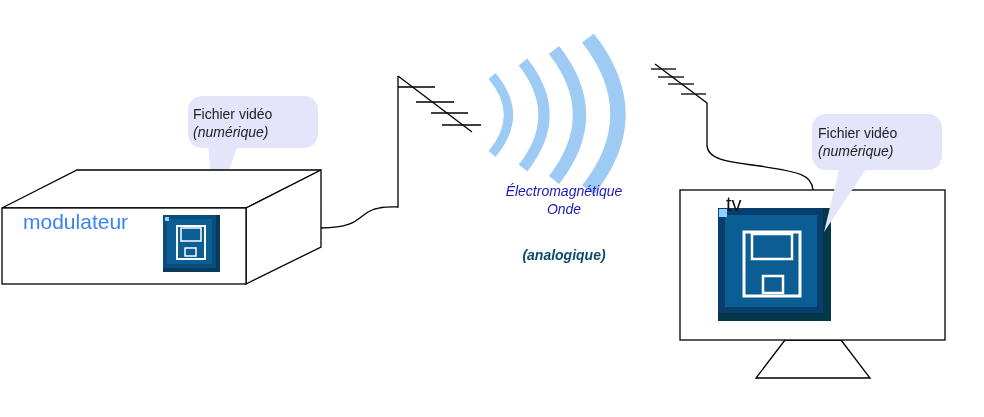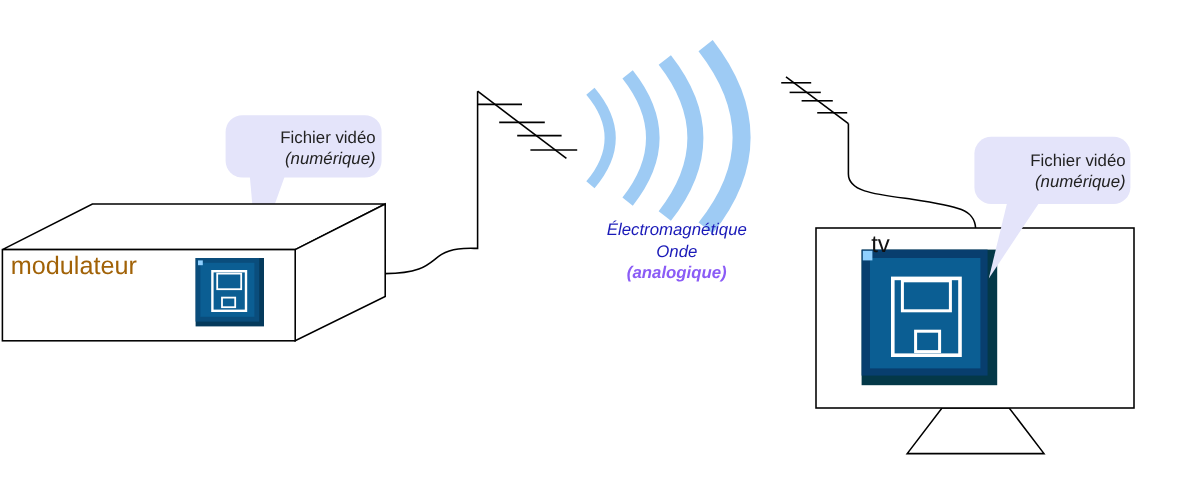--- a/index.html
+++ b/index.html
@@ -1,22 +1,22 @@
 <!DOCTYPE html>
 <html><head>
 <meta charset="utf-8">
 <style>
   html, body { margin:0; padding:0; background:#ffffff; }
   body { width:984px; height:417px; position:relative; overflow:hidden; font-family:"Liberation Sans", sans-serif; }
   svg.diagram { position:absolute; left:0; top:0; }
   .lbl { position:absolute; font-family:"Liberation Sans", sans-serif; }
-  .bubble-text { position:absolute; text-align:right; font-size:14px; color:#222; line-height:18px; width:120px; }
+  .bubble-text { position:absolute; text-align:left; font-size:14px; color:#222; line-height:18px; width:120px; }
   .bubble-text .b { font-weight:normal; font-style:italic; }
   .wave-text { position:absolute; text-align:center; color:#1a1ab8; font-size:14px; font-style:italic; line-height:18px; width:140px; }
-  .wave-text .b { font-weight:bold; color:#8b5cf6; }
+  .wave-text .b { font-weight:bold; color:#0c4a6e;margin-top:28px; }
 </style>
 </head>
 <body>
 
 <svg class="diagram" width="984" height="417" viewBox="0 0 984 417">
 
   <g>
     <rect x="188" y="96" width="130" height="52" rx="14" fill="#e4e4fa"></rect>
     <polygon points="208,145 238,145 214,212" fill="#e4e4fa"></polygon>
   </g>
@@ -77,21 +77,21 @@
     <rect x="752" y="234" width="40" height="25" fill="none" stroke="#fff" stroke-width="2.5"></rect>
     <rect x="763" y="276" width="20" height="17" fill="none" stroke="#fff" stroke-width="2.5"></rect>
   </g>
 
   <g>
     <rect x="812" y="114" width="130" height="56" rx="14" fill="#e4e4fa"></rect>
     <polygon points="840,166 868,166 824,232" fill="#e4e4fa"></polygon>
   </g>
 </svg>
 
-<div class="lbl" style="left:9px; top:210px; font-size:21px; color:#a16207;">modulateur</div>
+<div class="lbl" style="left:23px; top:210px; font-size:21px; color:#3b82f6;">modulateur</div>
 
 <div class="bubble-text" style="left:193px; top:105px;">
   <div>Fichier vidéo</div>
   <div class="b">(numérique)</div>
 </div>
 
 <div class="wave-text" style="left:494px; top:182px;">
   <div>Électromagnétique</div>
   <div>Onde</div>
   <div class="b">(analogique)</div>

